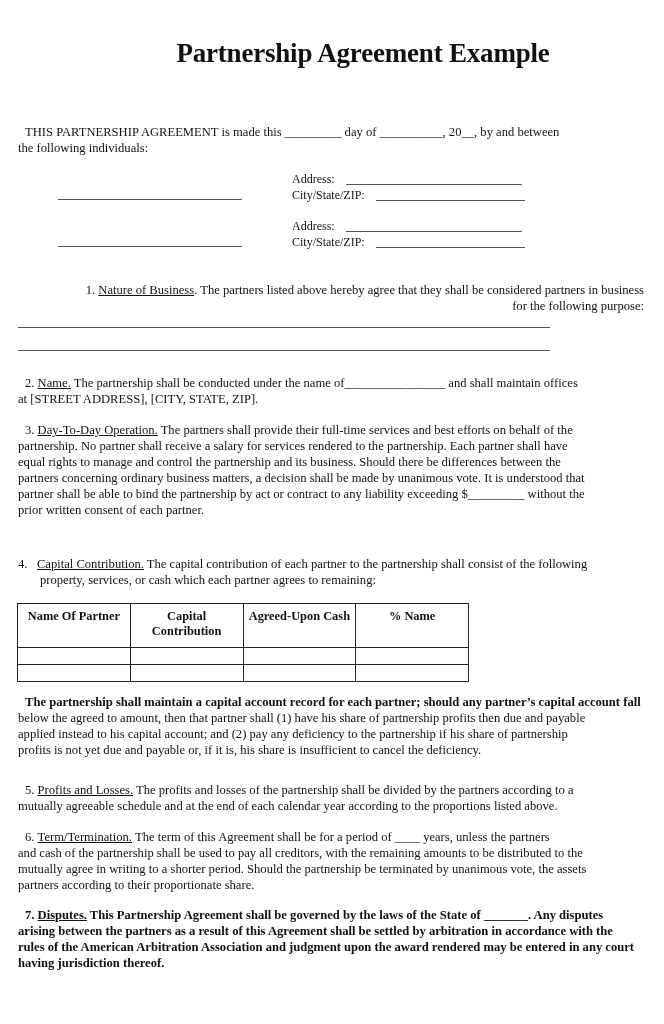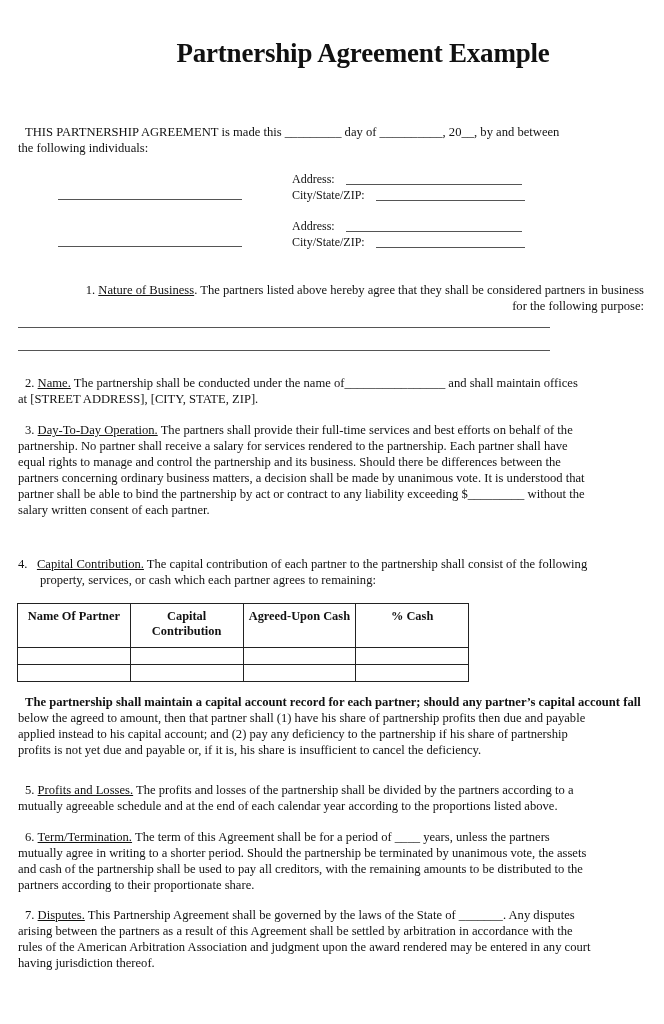--- a/index.html
+++ b/index.html
@@ -59,35 +59,35 @@
     <div style="padding-left:7px;"><span>2.</span>&nbsp;<span class="u">Name.</span><span> The partnership shall be conducted under the name of</span><span>________________</span>&nbsp;<span>and shall maintain offices</span></div>
     <div>at [STREET ADDRESS], [CITY, STATE, ZIP].</div>
   </div>
 
   <div class="abs p" style="top:422px;">
     <div style="padding-left:7px;"><span>3.</span>&nbsp;<span class="u">Day-To-Day Operation.</span><span> The partners shall provide their full-time services and best efforts on behalf of the</span></div>
     <div>partnership.  No partner shall receive a salary for services rendered to the partnership.  Each partner shall have</div>
     <div>equal rights to manage and control the partnership and its business.  Should there be differences between the</div>
     <div>partners concerning ordinary business matters, a decision shall be made by unanimous vote. It is understood that</div>
     <div>partner shall be able to bind the partnership by act or contract to any liability exceeding $_________ without the</div>
-    <div>salary written consent of each partner.</div>
+    <div>prior written consent of each partner.</div>
   </div>
 
   <div class="abs p" style="top:556px;">
     <div style="padding-left:0px;"><span>4.</span>&nbsp;&nbsp;&nbsp;<span class="u">Capital Contribution.</span><span> The capital contribution of each partner to the partnership shall consist of the following</span></div>
     <div style="padding-left:22px;">property, services, or cash which each partner agrees to remaining:</div>
   </div>
 
   <table class="cap">
     <tbody>
         <tr>
       <th style="width:25%;">Name Of Partner</th>
       <th style="width:25%; padding-left:14px; padding-right:14px;">Capital Contribution</th>
       <th style="width:25%;">Agreed-Upon Cash</th>
-      <th style="width:25%;">% Cash</th>
+      <th style="width:25%;">% Name</th>
     </tr>
     <tr>
       <td></td>
       <td></td>
       <td></td>
       <td></td>
     </tr>
     <tr>
       <td></td>
       <td></td>
@@ -104,25 +104,25 @@
     <div>profits is not yet due and payable or, if it is, his share is insufficient to cancel the deficiency.</div>
   </div>
 
   <div class="abs p" style="top:782px;">
     <div style="padding-left:7px;"><span>5.</span>&nbsp;<span class="u">Profits and Losses.</span><span> The profits and losses of the partnership shall be divided by the partners according to a</span></div>
     <div>mutually agreeable schedule and at the end of each calendar year according to the proportions listed above.</div>
   </div>
 
   <div class="abs p" style="top:829px;">
     <div style="padding-left:7px;"><span>6.</span>&nbsp;<span class="u">Term/Termination.</span><span> The term of this Agreement shall be for a period of ____ years, unless the partners</span></div>
+    <div>and cash of the partnership shall be used to pay all creditors, with the remaining amounts to be distributed to the</div>
     <div>mutually agree in writing to a shorter period.  Should the partnership be terminated by unanimous vote, the assets</div>
-    <div>and cash of the partnership shall be used to pay all creditors, with the remaining amounts to be distributed to the</div>
     <div>partners according to their proportionate share.</div>
   </div>
 
-  <div class="abs p" style="top:907px;">
+  <div class="abs p" style="top:907px;font-weight:bold;">
     <div style="padding-left:7px;"><span>7.</span>&nbsp;<span class="u">Disputes.</span><span> This Partnership Agreement shall be governed by the laws of the State of _______.   Any disputes</span></div>
     <div>arising between the partners as a result of this Agreement shall be settled by arbitration in accordance with the</div>
     <div>rules of the American Arbitration Association and judgment upon the award rendered may be entered in any court</div>
     <div>having jurisdiction thereof.</div>
   </div>
 
 </div>
 
 </body></html>

